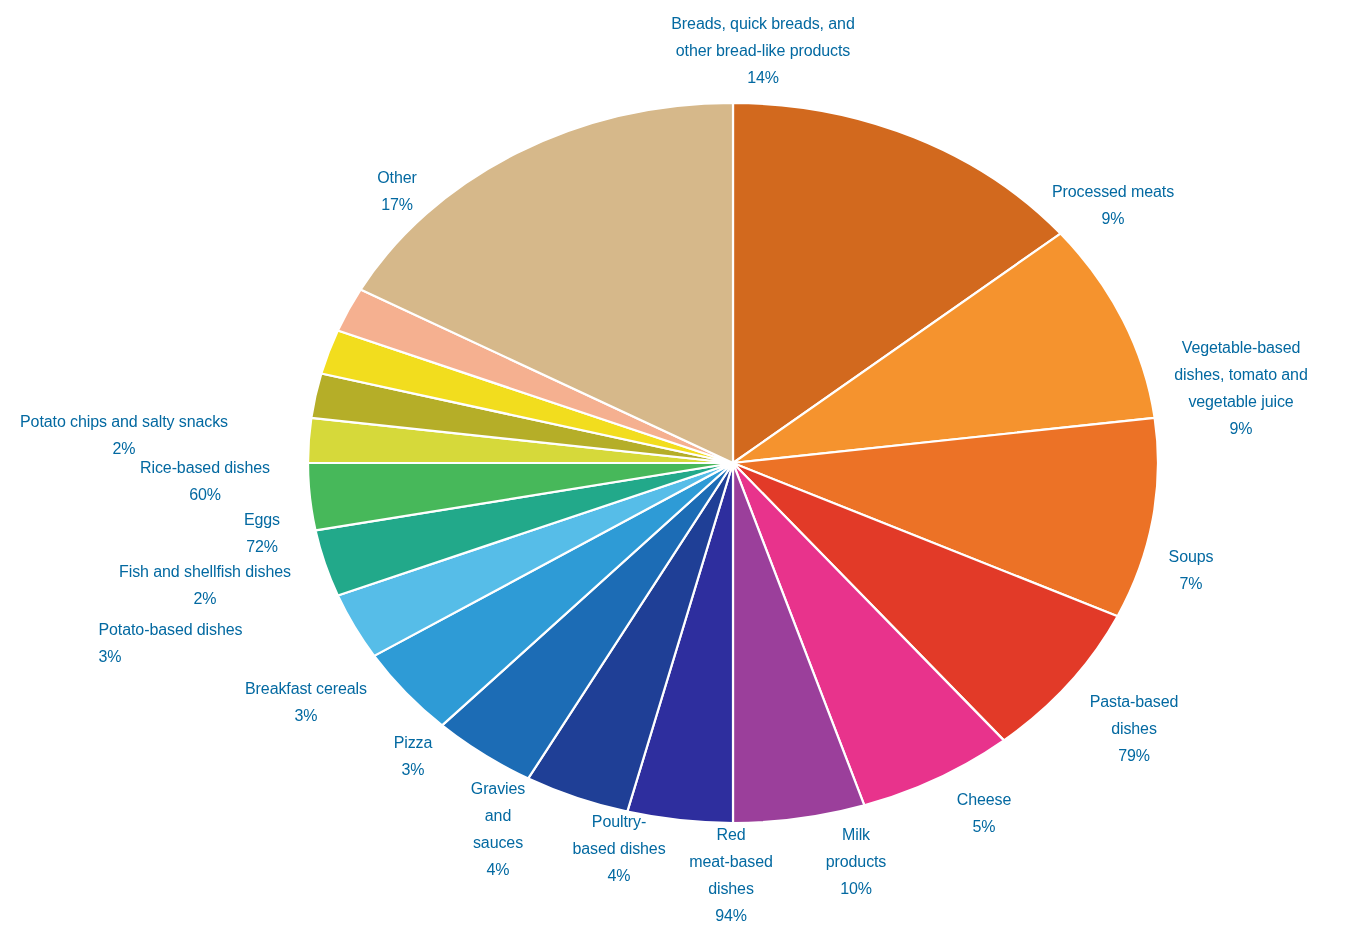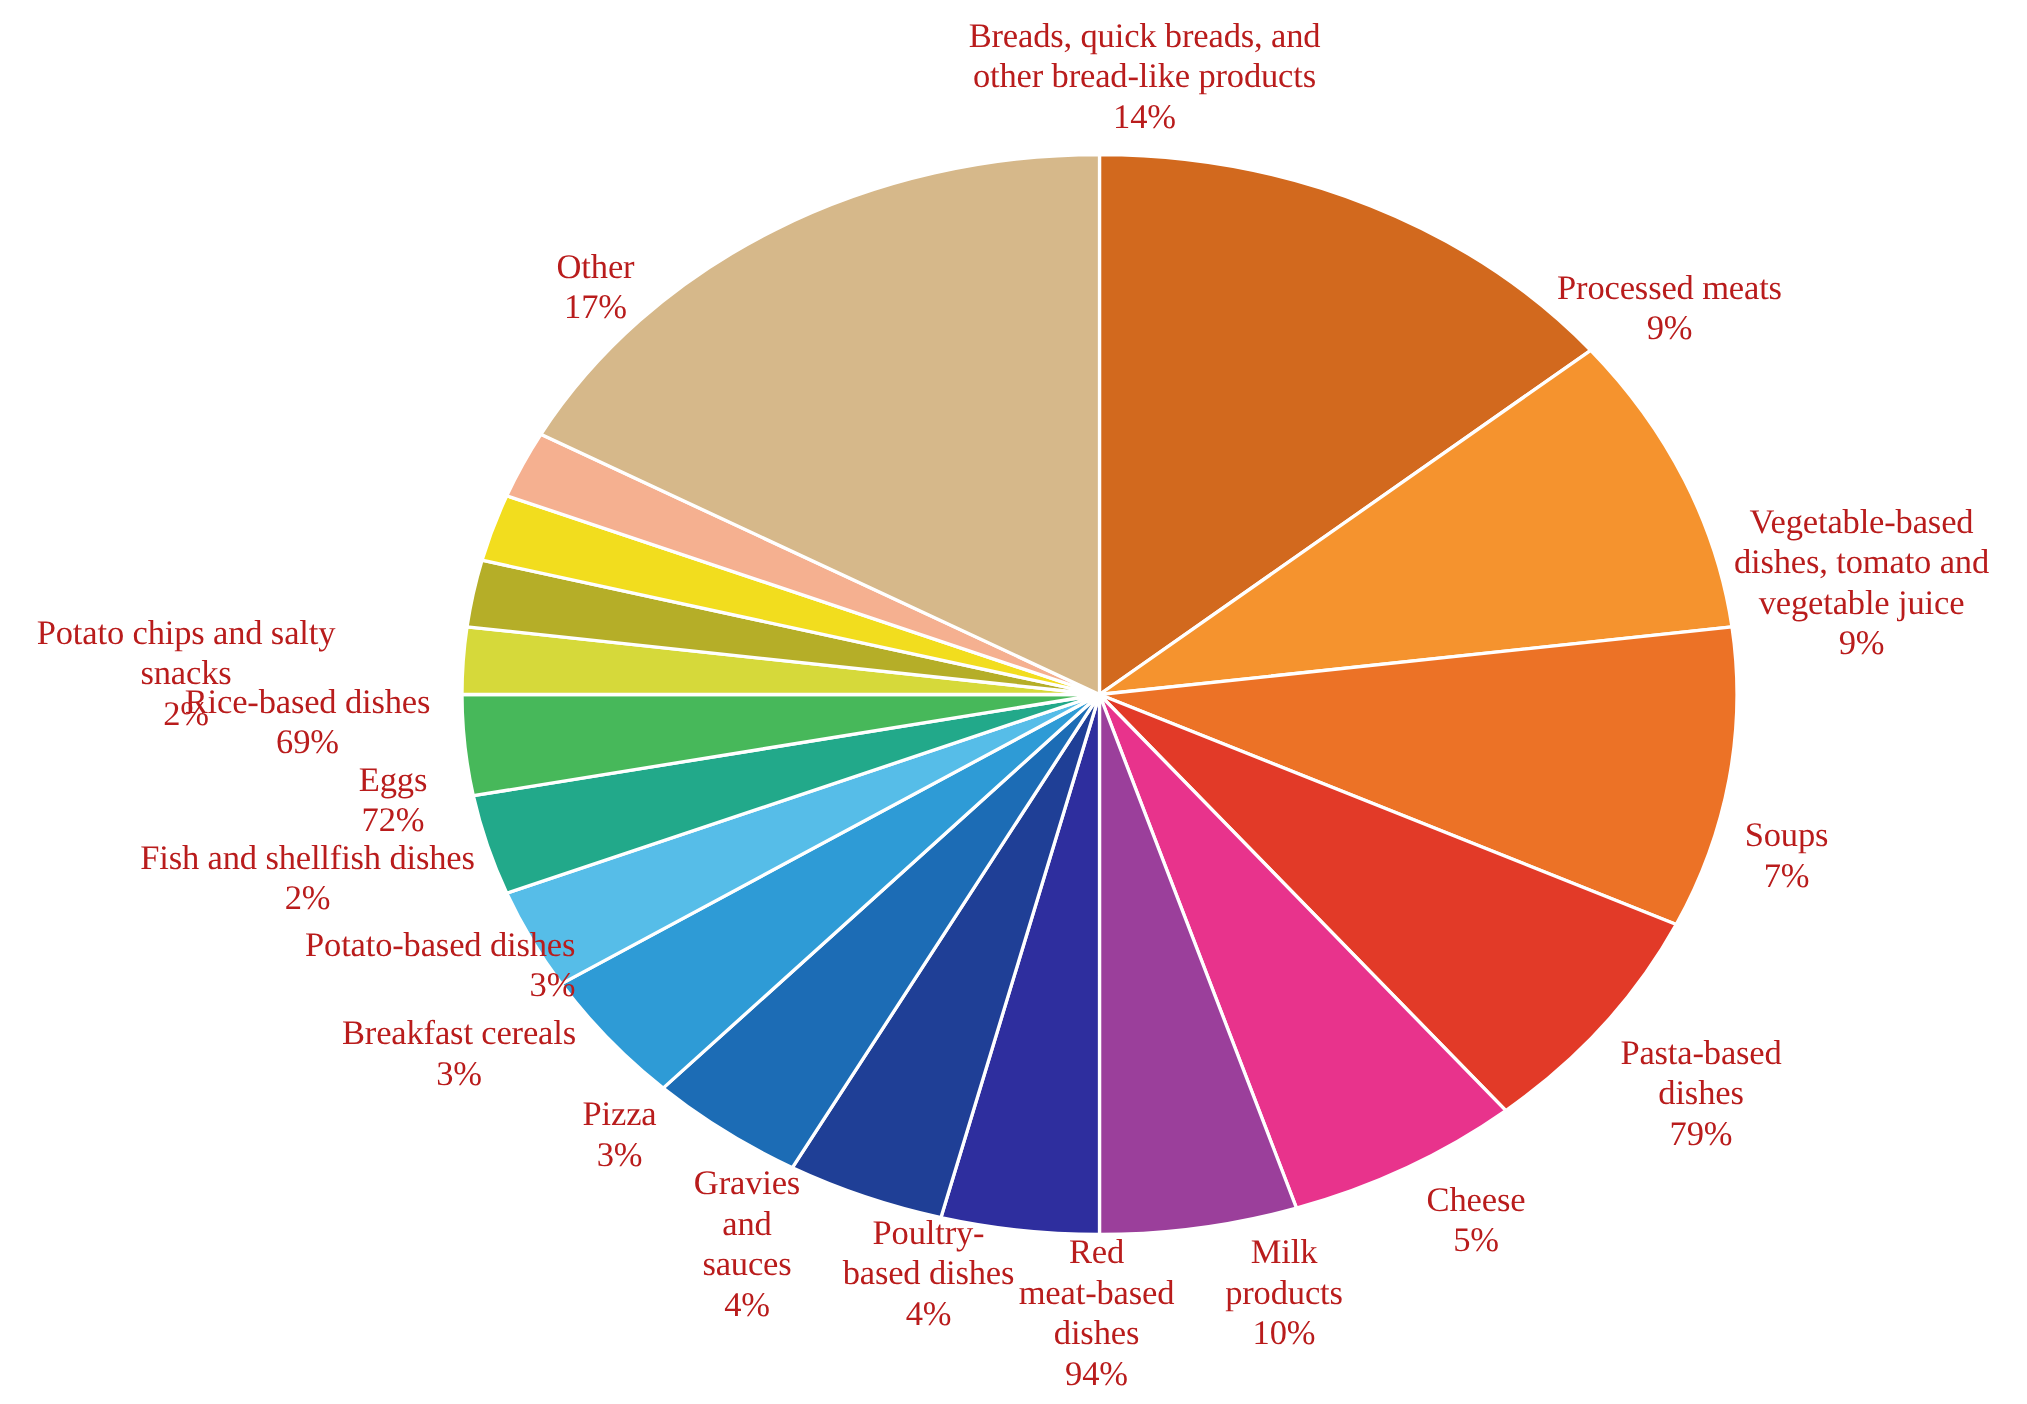--- a/index.html
+++ b/index.html
@@ -17,23 +17,23 @@
   }
   #pie-svg {
     position: absolute;
     left: 0;
     top: 0;
     width: 1351px;
     height: 936px;
   }
   .pie-label {
     position: absolute;
-    color: #b91c1c;
-    font-family: Liberation Serif, serif;
-    font-size: 23px;
+    color: #0369a1;
+    font-family: Liberation Sans, sans-serif;
+    font-size: 16px;
     line-height: 27px;
     text-align: center;
     white-space: pre-line;
     letter-spacing: -0.1px;
   }
 </style>
 </head>
 <body>
 
 <div id="page">
@@ -87,26 +87,26 @@
 based dishes
 4%</div>
       <div class="pie-label" style="left: 433px; top: 775px; width: 130px; text-align: center;">Gravies
 and
 sauces
 4%</div>
       <div class="pie-label" style="left: 353px; top: 729px; width: 120px; text-align: center;">Pizza
 3%</div>
       <div class="pie-label" style="left: 181px; top: 675px; width: 250px; text-align: center;">Breakfast cereals
 3%</div>
-      <div class="pie-label" style="left: 98.5px; top: 616px; width: 285px; text-align: right;">Potato-based dishes
+      <div class="pie-label" style="left: 98.5px; top: 616px; width: 285px; text-align: left;">Potato-based dishes
 3%</div>
       <div class="pie-label" style="left: 35px; top: 558px; width: 340px; text-align: center;">Fish and shellfish dishes
 2%</div>
       <div class="pie-label" style="left: 202px; top: 506px; width: 120px; text-align: center;">Eggs
 72%</div>
       <div class="pie-label" style="left: 72.5px; top: 454px; width: 265px; text-align: center;">Rice-based dishes
-69%</div>
+60%</div>
       <div class="pie-label" style="left: 0px; top: 408px; width: 248px; text-align: center;">Potato chips and salty snacks
 2%</div>
       <div class="pie-label" style="left: 332px; top: 164px; width: 130px; text-align: center;">Other
 17%</div>
     </div>
 </div>
 
 </body></html>

